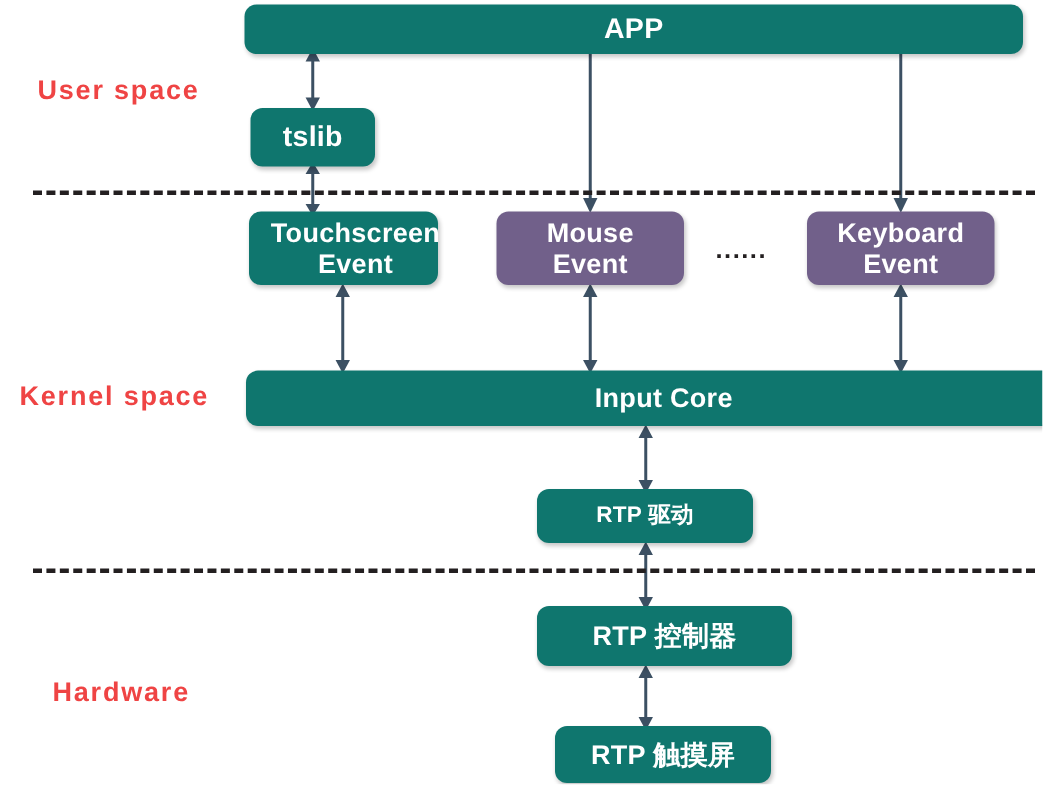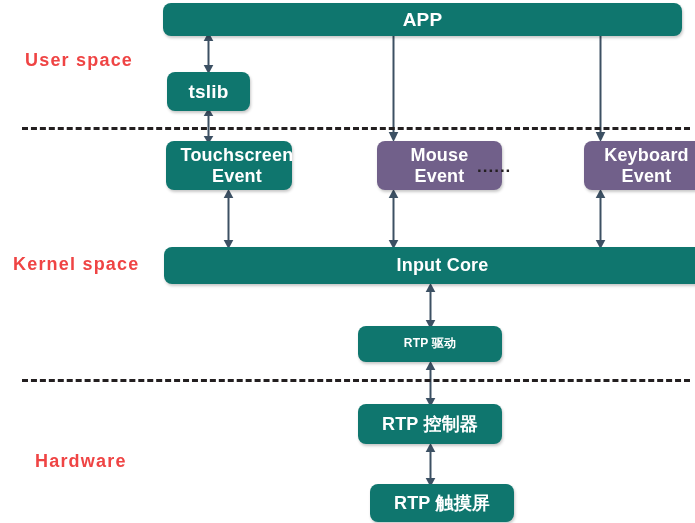--- a/index.html
+++ b/index.html
@@ -26,21 +26,21 @@
     justify-content: center;
     text-align: center;
     color: #ffffff;
     font-weight: bold;
     line-height: 1.12;
     letter-spacing: 0.2px;
     box-shadow: 1px 2px 3px rgba(0,0,0,0.22);
     z-index: 5;
   }
   .node.blue   { background: #0f766e; }
-  .node.purple { background: #71608A; margin-left: 46px; }
+  .node.purple { background: #71608A; }
 
   .zone-label {
     position: absolute;
     color: #ef4444;
     font-weight: bold;
     font-size: 18px;
     letter-spacing: 1.2px;
     white-space: nowrap;
     z-index: 4;
   }
@@ -168,19 +168,19 @@
   <div class="node purple" style="left:331px; top:141px; width:125px; height:49px; font-size:18px; white-space:pre-line;">Mouse
 Event</div>
 
   <div class="node purple" style="left:538px; top:141px; width:125px; height:49px; font-size:18px; white-space:pre-line;">Keyboard
 Event</div>
 
   <div class="ellipsis" style="left:477px; top:157px;">......</div>
 
   <div class="node blue" style="left:164px; top:247px; width:557px; height:37px; font-size:18px;">Input Core</div>
 
-  <div class="node blue" style="left:358px; top:326px; width:144px; height:36px; font-size:12px;">RTP 驱动</div>
+  <div class="node blue" style="left:358px; top:326px; width:144px; height:36px; font-size:15px;">RTP 驱动</div>
 
-  <div class="node blue" style="left:358px; top:404px; width:144px; height:40px; font-size:18px;">RTP 控制器</div>
+  <div class="node blue" style="left:358px; top:404px; width:170px; height:40px; font-size:18px;">RTP 控制器</div>
 
   <div class="node blue" style="left:370px; top:484px; width:144px; height:38px; font-size:18px;">RTP 触摸屏</div>
 
 </div>
 
 </body></html>

